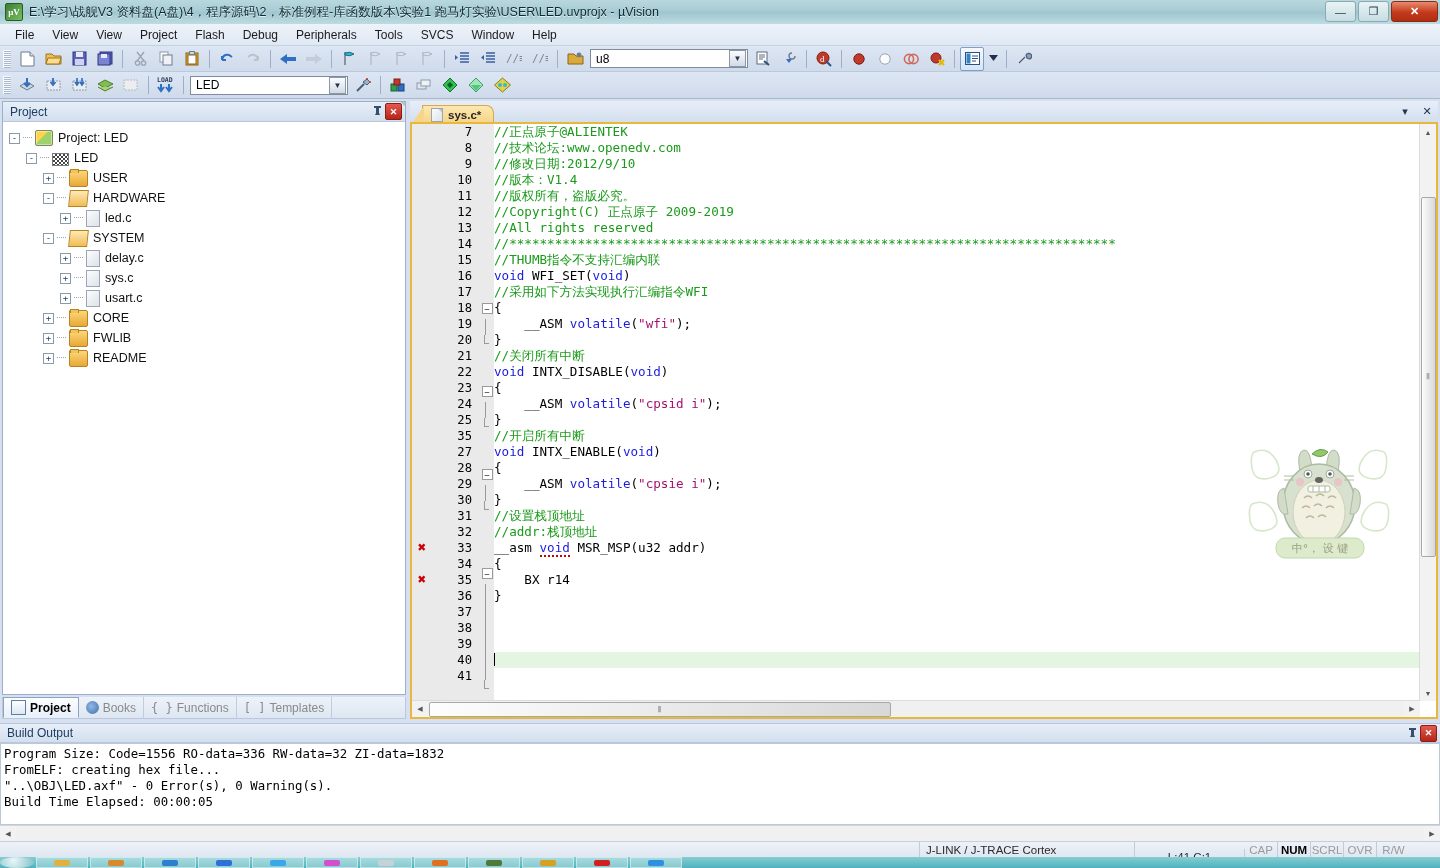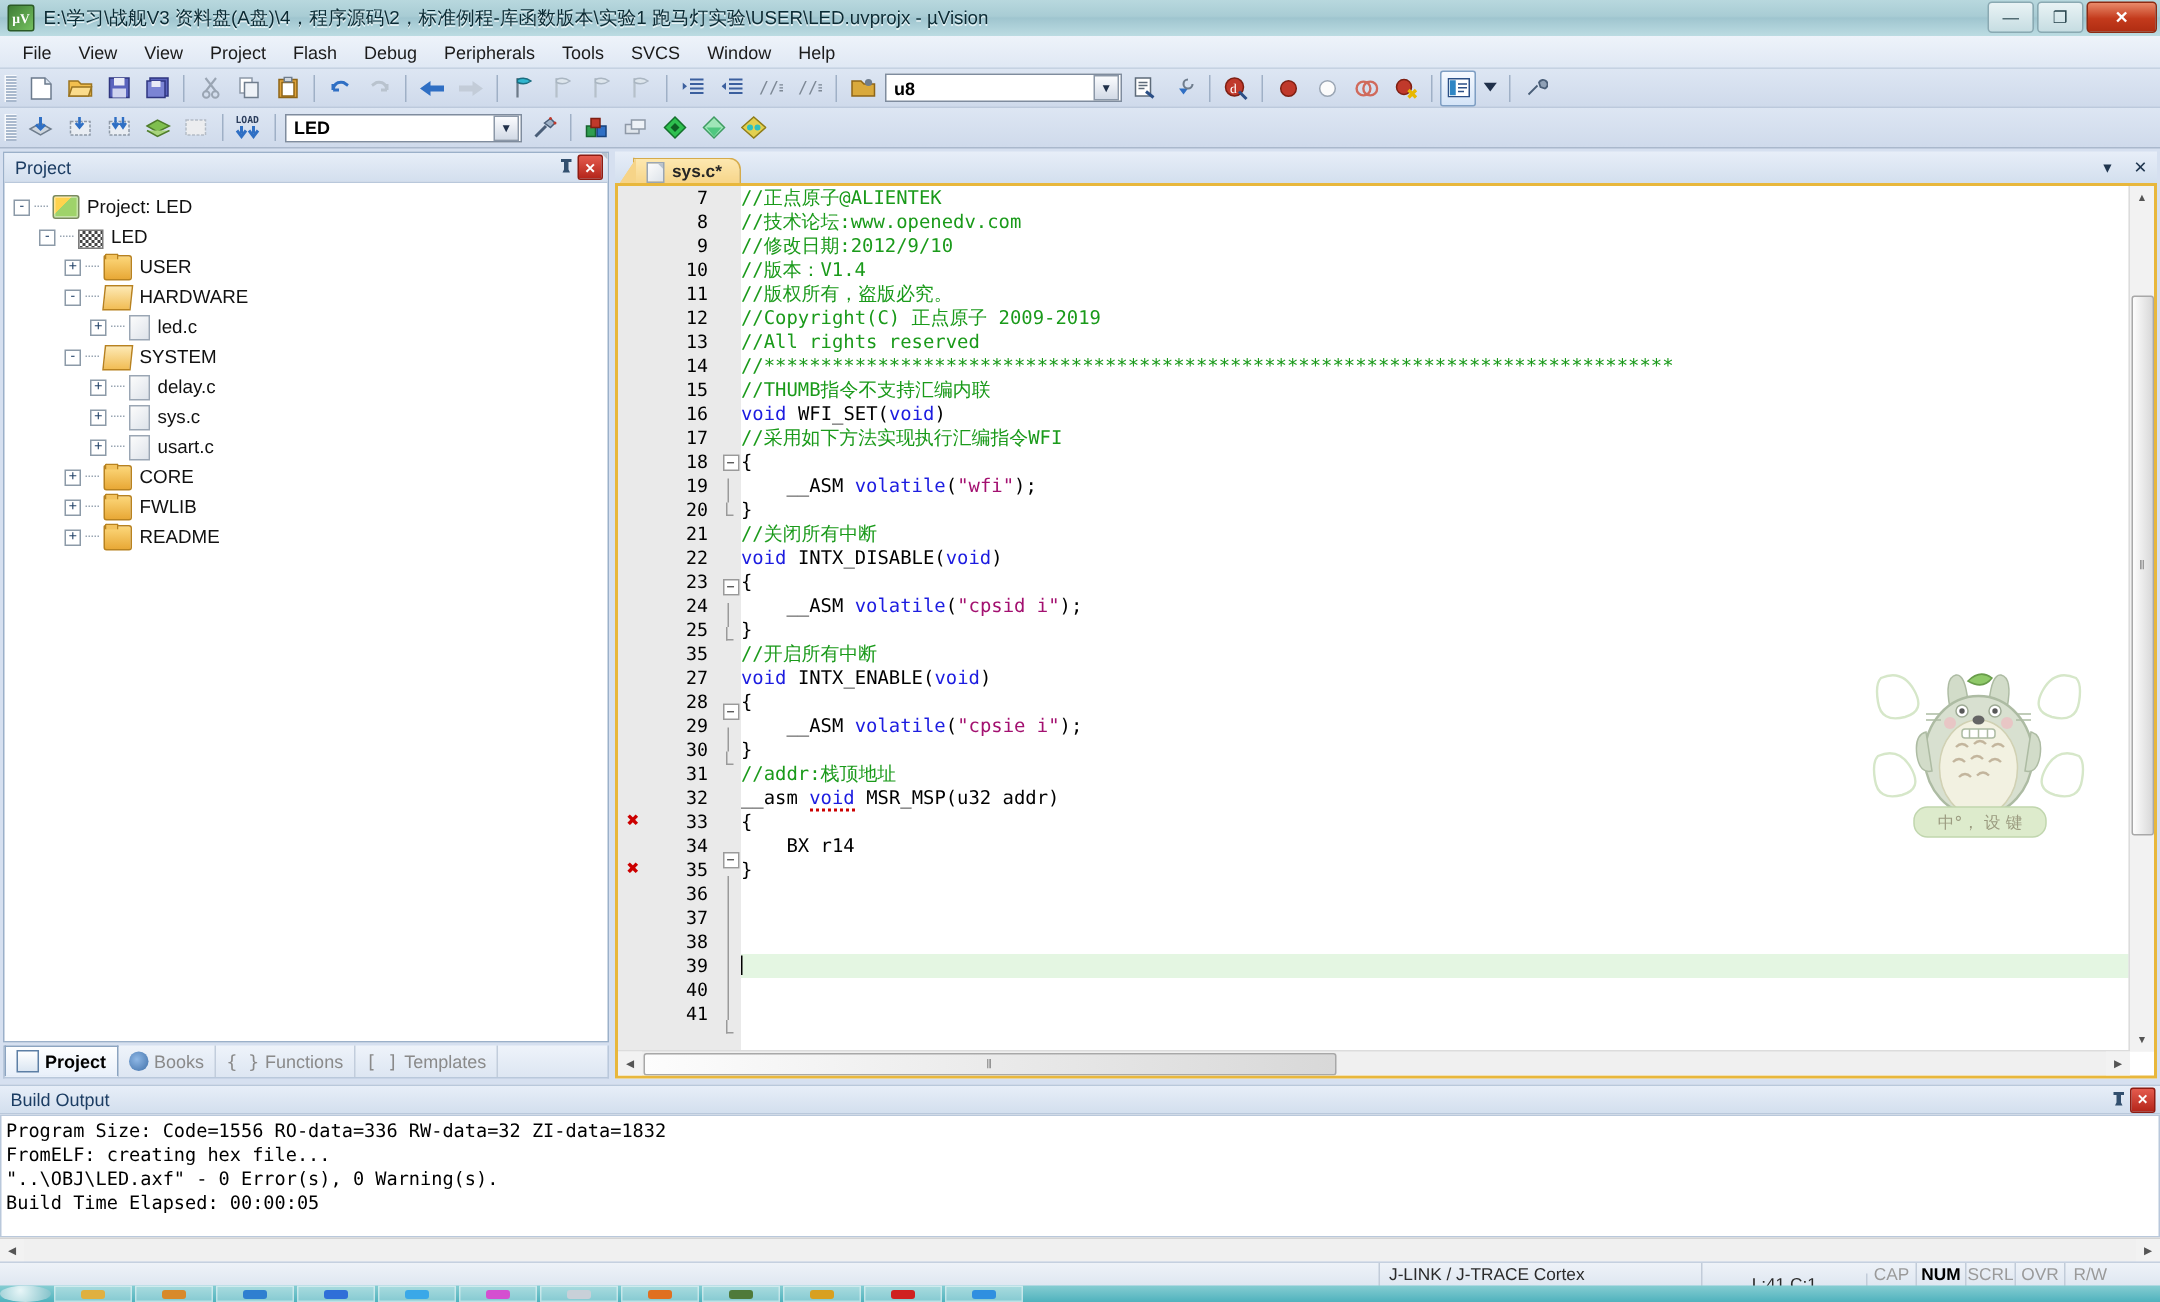--- a/index.html
+++ b/index.html
@@ -71,21 +71,21 @@
     width: 22px; height: 22px; margin: 0 1px;
     display: flex; align-items: center; justify-content: center;
     border: 1px solid transparent; border-radius: 2px; position: relative;
   }
   .tbtn.active { border: 1px solid #7f9fc4; background: linear-gradient(to bottom,#f5f9ff,#d4e4f7); }
   .tsep { width: 1px; height: 18px; background: #9fb0c6; margin: 0 4px; }
   .combo {
     height: 19px; border: 1px solid #7f8c9e; background: #fff;
     display: flex; align-items: center; margin: 0 2px; box-sizing: border-box;
   }
-  .combo .cv { flex: 1; padding-left: 5px; font-size: 12px; color: #000; font-weight: bold; }
+  .combo .cv { flex: 1; padding-left: 5px; font-size: 12px; color: #000; }
   .combo .carrow {
     width: 17px; height: 17px; margin: 0 1px;
     background: linear-gradient(to bottom,#fbfcfe,#d2dae6);
     border: 1px solid #8c98a8; box-sizing: border-box;
     display: flex; align-items: center; justify-content: center;
     font-size: 8px; color: #20304a;
   }
 
   
   .panel-proj {
@@ -906,20 +906,21 @@
             <div class="ln"><span class="cmt">//关闭所有中断</span></div>
             <div class="ln"><span class="kw">void</span><span class="pln"> INTX_DISABLE(</span><span class="kw">void</span><span class="pln">)</span></div>
             <div class="ln"><span class="pln">{</span></div>
             <div class="ln"><span class="pln">    __ASM </span><span class="kw">volatile</span><span class="pln">(</span><span class="str">"cpsid i"</span><span class="pln">);</span></div>
             <div class="ln"><span class="pln">}</span></div>
             <div class="ln"><span class="cmt">//开启所有中断</span></div>
             <div class="ln"><span class="kw">void</span><span class="pln"> INTX_ENABLE(</span><span class="kw">void</span><span class="pln">)</span></div>
             <div class="ln"><span class="pln">{</span></div>
             <div class="ln"><span class="pln">    __ASM </span><span class="kw">volatile</span><span class="pln">(</span><span class="str">"cpsie i"</span><span class="pln">);</span></div>
             <div class="ln"><span class="pln">}</span></div>
+            <div class="ln"><span class="cmt">//设置栈顶地址</span></div>
             <div class="ln"><span class="cmt">//addr:栈顶地址</span></div>
             <div class="ln"><span class="pln">__asm </span><span class="kw squig">void</span><span class="pln"> MSR_MSP(u32 addr)</span></div>
             <div class="ln"><span class="pln">{</span></div>
             <div class="ln"><span class="pln">    BX r14</span></div>
             <div class="ln"><span class="pln">}</span></div>
             <div class="ln"><span class="pln"></span></div>
             <div class="ln"><span class="pln"></span></div>
             <div class="ln"><span class="pln"></span></div>
             <div class="ln hl-line"><span class="pln"></span><span class="caret"></span></div>
           </div>

